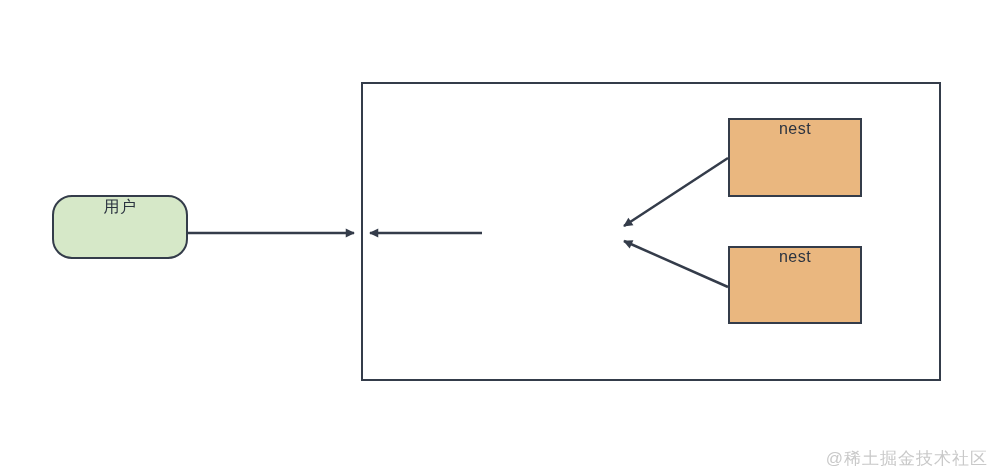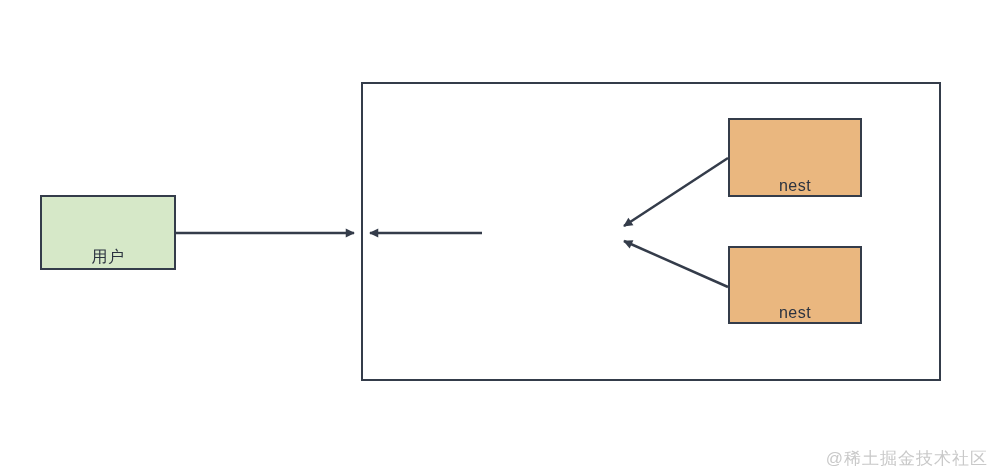--- a/index.html
+++ b/index.html
@@ -26,28 +26,28 @@
   }
   .cluster{
     position:absolute;
     left:361px;top:82px;width:580px;height:299px;
     border:2.5px solid var(--border);
     background:transparent;
     box-sizing:border-box;
   }
   .node{
     position:absolute;
-    display:flex;align-items:flex-end;justify-content:center;
+    display:flex;align-items:flex-start;justify-content:center;
     border:2.5px solid var(--border);
     box-sizing:border-box;
     font-size:16px;
     color:var(--label);
     letter-spacing:0.5px;
   }
-  .node-user{left:40px;top:195px;width:136px;height:75px;background:var(--user-fill);}
+  .node-user{left:52px;top:195px;width:136px;height:64px;background:var(--user-fill);border-radius:20px;}
   .node-nginx{left:482px;top:194px;width:136px;height:76px;background:var(--nginx-fill);}
   .node-nest-top{left:728px;top:118px;width:134px;height:79px;background:var(--nest-fill);}
   .node-nest-bottom{left:728px;top:246px;width:134px;height:78px;background:var(--nest-fill);}
   .watermark{
     position:absolute;
     right:10px;top:431px;
     font-size:17px;
     color:var(--watermark);
     letter-spacing:1px;
     user-select:none;

